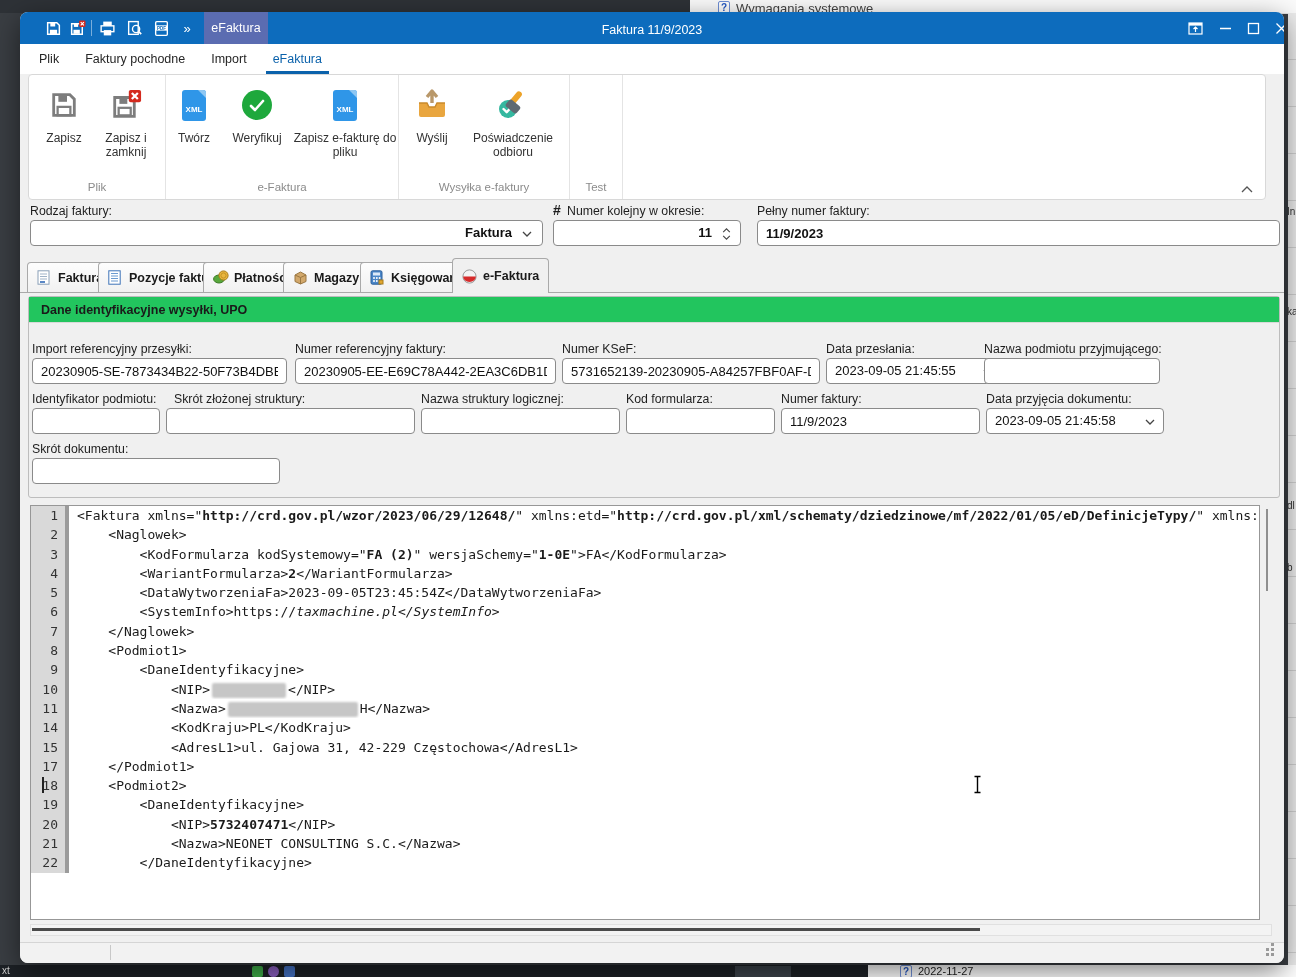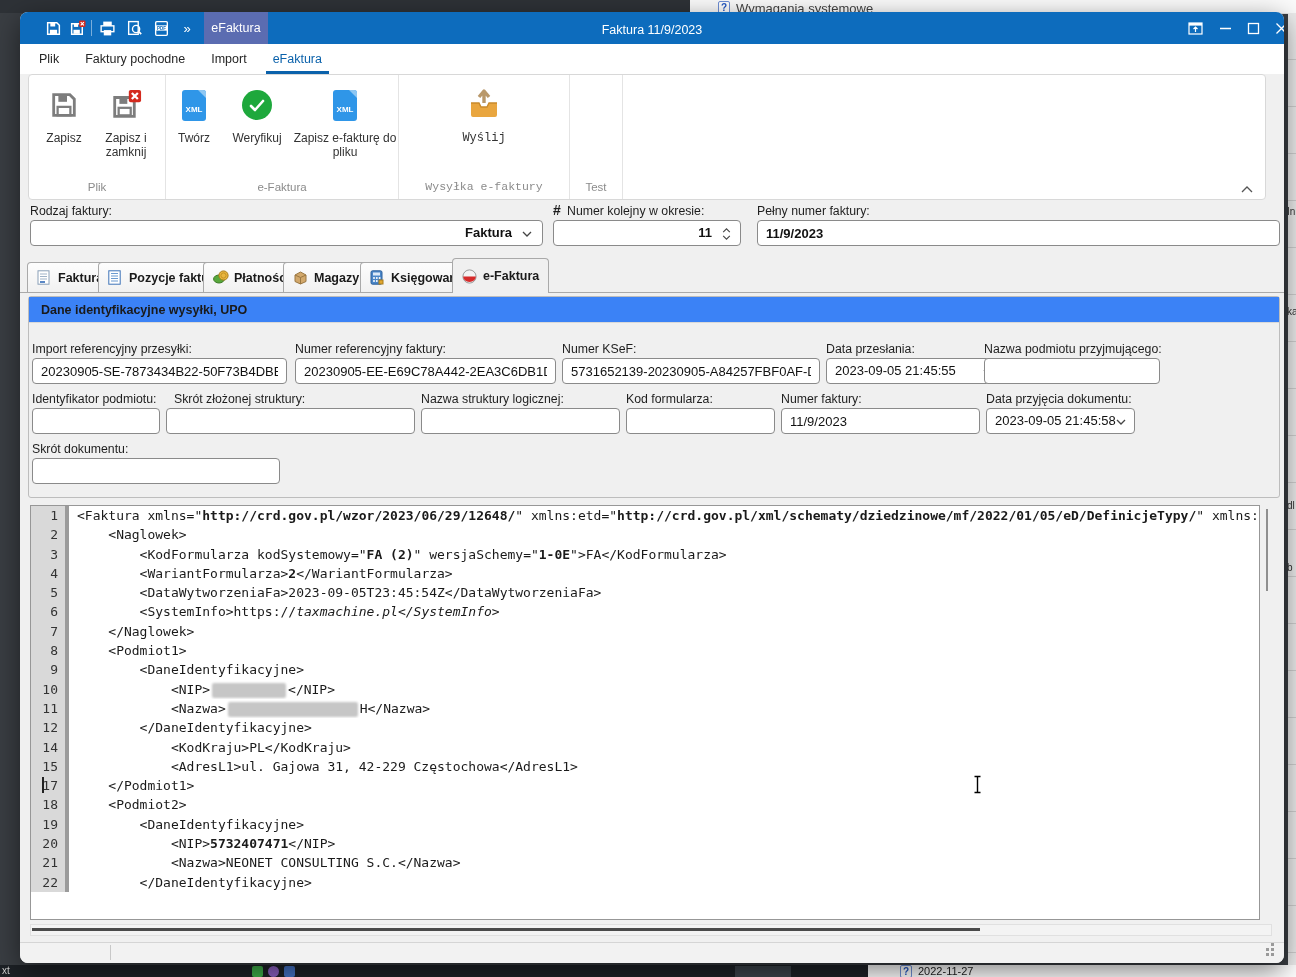--- a/index.html
+++ b/index.html
@@ -50,21 +50,21 @@
   .combo-ch{position:absolute;pointer-events:auto;}
   .spin{position:absolute;width:16px;display:flex;flex-direction:column;align-items:center;justify-content:center;gap:2px;}
   
   .dtab{position:absolute;top:250px;height:30px;background:linear-gradient(#fdfdfd,#f1f1f1);border:1px solid #a9a9a9;border-bottom:none;
         border-radius:4px 4px 0 0;display:flex;align-items:center;padding:0 9px;gap:6px;box-sizing:border-box;font-size:12.5px;font-weight:bold;color:#1a1a1a;}
   .dtab.active{top:246px;height:35px;background:#f0f0f0;z-index:5;}
   #tabrule{left:0;top:280px;width:1264px;height:1px;background:#a9a9a9;z-index:1;}
   .ticon{width:15px;height:15px;position:relative;flex:0 0 auto;}
   
   #upo{left:8px;top:284px;width:1252px;height:202px;border:1px solid #bdbdbd;border-radius:3px;background:#f0f0f0;box-sizing:border-box;}
-  #upo-head{left:9px;top:285px;width:1250px;height:26px;background:#3b82f6;border-bottom:1px solid #d9d9d9;display:flex;align-items:center;padding-left:12px;box-sizing:border-box;font-size:12.5px;font-weight:bold;color:#1a1a1a;}
+  #upo-head{left:9px;top:285px;width:1250px;height:26px;background:#22c55e;border-bottom:1px solid #d9d9d9;display:flex;align-items:center;padding-left:12px;box-sizing:border-box;font-size:12.5px;font-weight:bold;color:#1a1a1a;}
   
   #code{left:10px;top:493px;width:1230px;height:415px;background:#fff;border:1px solid #979797;box-sizing:border-box;overflow:hidden;}
   .crow{display:flex;height:19.3px;line-height:19.3px;font-family:"DejaVu Sans Mono",monospace;font-size:13px;color:#1a1a1a;}
   .cnum{flex:0 0 38px;background:#d9d9d9;border-right:4px solid #9b9b9b;text-align:right;padding-right:7px;color:#333;box-sizing:border-box;}
   .ctxt{flex:1;white-space:pre;padding-left:8px;overflow:hidden;}
   .cb{font-weight:bold;}
   .ci{font-style:italic;}
   .redact{display:inline-block;height:15px;background:#c6c6c6;filter:blur(1.3px);vertical-align:middle;border-radius:2px;margin:0 2px;}
   
   #vscroll{left:1242px;top:493px;width:10px;height:415px;background:#f0f0f0;}
@@ -237,31 +237,42 @@
                 <span class="xmldoc">
                   <span>XML</span>
                 </span>
               </span>
             <span class="rlabel">Zapisz e-fakturę do pliku</span>
           </div>
         </div>
         <div class="rcap">e-Faktura</div>
       </div>
 
-      <div class="rgroup" style="width:170px;font-family:Liberation Mono, monospace;">
+      <div class="rgroup" style="width:170px;">
         <div class="rbtns">
           <div class="rbtn" style="width:58px;">
             <span class="ricon">
               <svg width="32" height="32" viewBox="0 0 32 32">
                   <path d="M16 2v12M11 8l5-6 5 6" fill="none" stroke="#b9986a" stroke-width="3.4" stroke-linejoin="round"></path>
                   <path d="M3 14h8l2 4h6l2-4h8v12a2 2 0 0 1-2 2H5a2 2 0 0 1-2-2z" fill="#e9a63f"></path>
                   <path d="M3 14h8l2 4h6l2-4h8" fill="none" stroke="#c98a2c" stroke-width="1.4"></path>
                 </svg>
             </span>
             <span class="rlabel">Wyślij</span>
+          </div>
+          <div class="rbtn" style="width:104px;">
+            <span class="ricon">
+              <svg width="34" height="34" viewBox="0 0 34 34">
+                  <circle cx="12" cy="21" r="9" fill="#35b8a0"></circle>
+                  <path d="M7.5 21l3.2 3.2 6-6.6" fill="none" stroke="#fff" stroke-width="2.4" stroke-linecap="round" stroke-linejoin="round"></path>
+                  <rect x="16" y="2" width="6" height="18" rx="3" transform="rotate(40 19 11)" fill="#eda329"></rect>
+                  <rect x="10" y="14" width="14" height="9" rx="2.5" transform="rotate(40 17 18.5)" fill="#5f6a72"></rect>
+                </svg>
+            </span>
+            <span class="rlabel">Poświadczenie odbioru</span>
           </div>
         </div>
         <div class="rcap">Wysyłka e-faktury</div>
       </div>
 
       <div class="rgroup" style="width:52px;">
         <div class="rbtns"></div>
         <div class="rcap">Test</div>
       </div>
 
@@ -403,21 +414,21 @@
     <span class="lab" style="left:401px;top:380px;">Nazwa struktury logicznej:</span>
     <input class="tb" style="left: 401px; top: 396px; width: 199px;">
 
     <span class="lab" style="left:606px;top:380px;">Kod formularza:</span>
     <input class="tb" style="left: 606px; top: 396px; width: 149px;">
 
     <span class="lab" style="left:761px;top:380px;">Numer faktury:</span>
     <input class="tb" style="left: 761px; top: 396px; width: 199px;" value="11/9/2023">
 
     <span class="lab" style="left:966px;top:380px;">Data przyjęcia dokumentu:</span>
-    <div class="tb" style="left:966px;top:396px;width:149px;line-height:24px;">
+    <div class="tb" style="left:966px;top:396px;width:178px;line-height:24px;">
       <span>2023-09-05 21:45:58</span>
       <span class="combo-ch" style="right:8px;top:10px;">
         <svg width="10" height="6" viewBox="0 0 10 6">
             <path d="M1 1l4 4 4-4" fill="none" stroke="#444" stroke-width="1.3"></path>
           </svg>
       </span>
     </div>
 
     <span class="lab" style="left:12px;top:430px;">Skrót dokumentu:</span>
     <input class="tb" style="left: 12px; top: 446px; width: 248px;">
@@ -460,24 +471,20 @@
             <div class="cnum">9</div>
             <div class="ctxt"><span>        &lt;DaneIdentyfikacyjne&gt;</span></div>
           </div>
           <div class="crow">
             <div class="cnum">10</div>
             <div class="ctxt"><span>            &lt;NIP&gt;</span><span class="redact" style="width: 74px;"></span><span>&lt;/NIP&gt;</span></div>
           </div>
           <div class="crow">
             <div class="cnum">11</div>
             <div class="ctxt"><span>            &lt;Nazwa&gt;</span><span class="redact" style="width: 130px;"></span><span>H&lt;/Nazwa&gt;</span></div>
-          </div>
-          <div class="crow">
-            <div class="cnum">12</div>
-            <div class="ctxt"><span>        &lt;/DaneIdentyfikacyjne&gt;</span></div>
           </div>
           <div class="crow">
             <div class="cnum">14</div>
             <div class="ctxt"><span>            &lt;KodKraju&gt;PL&lt;/KodKraju&gt;</span></div>
           </div>
           <div class="crow">
             <div class="cnum">15</div>
             <div class="ctxt"><span>            &lt;AdresL1&gt;ul. Gajowa 31, 42-229 Częstochowa&lt;/AdresL1&gt;</span></div>
           </div>
           <div class="crow">

